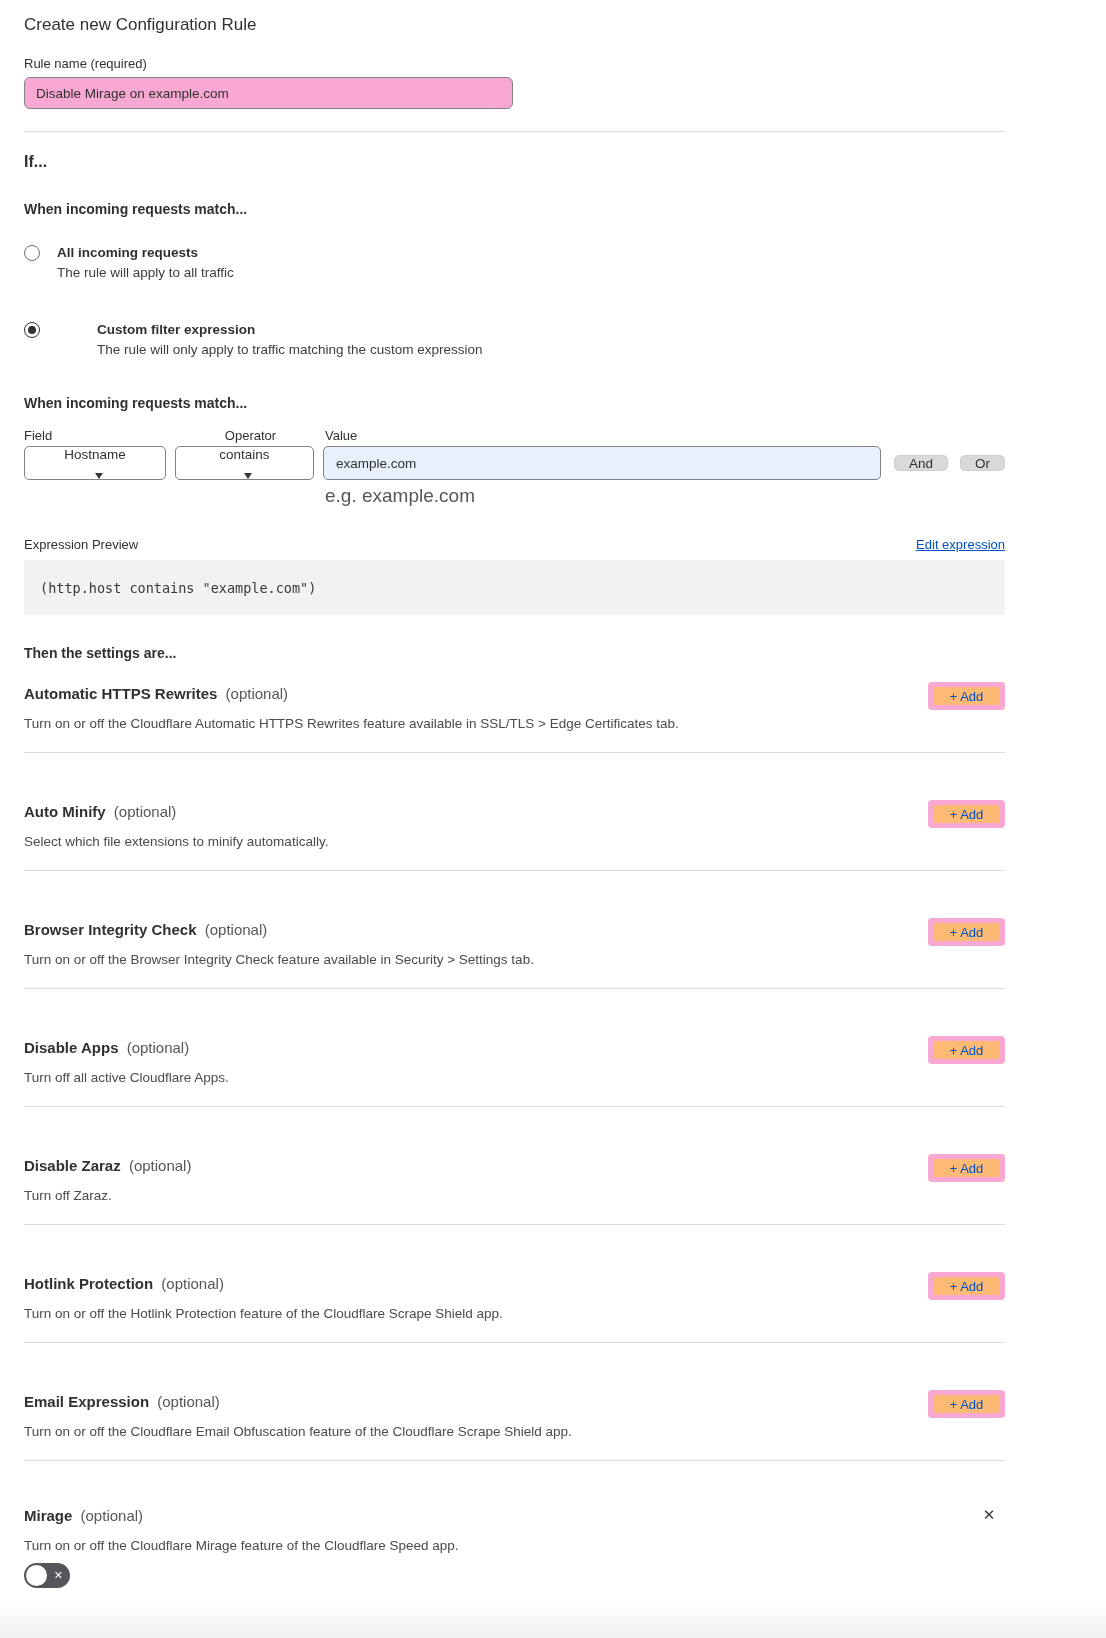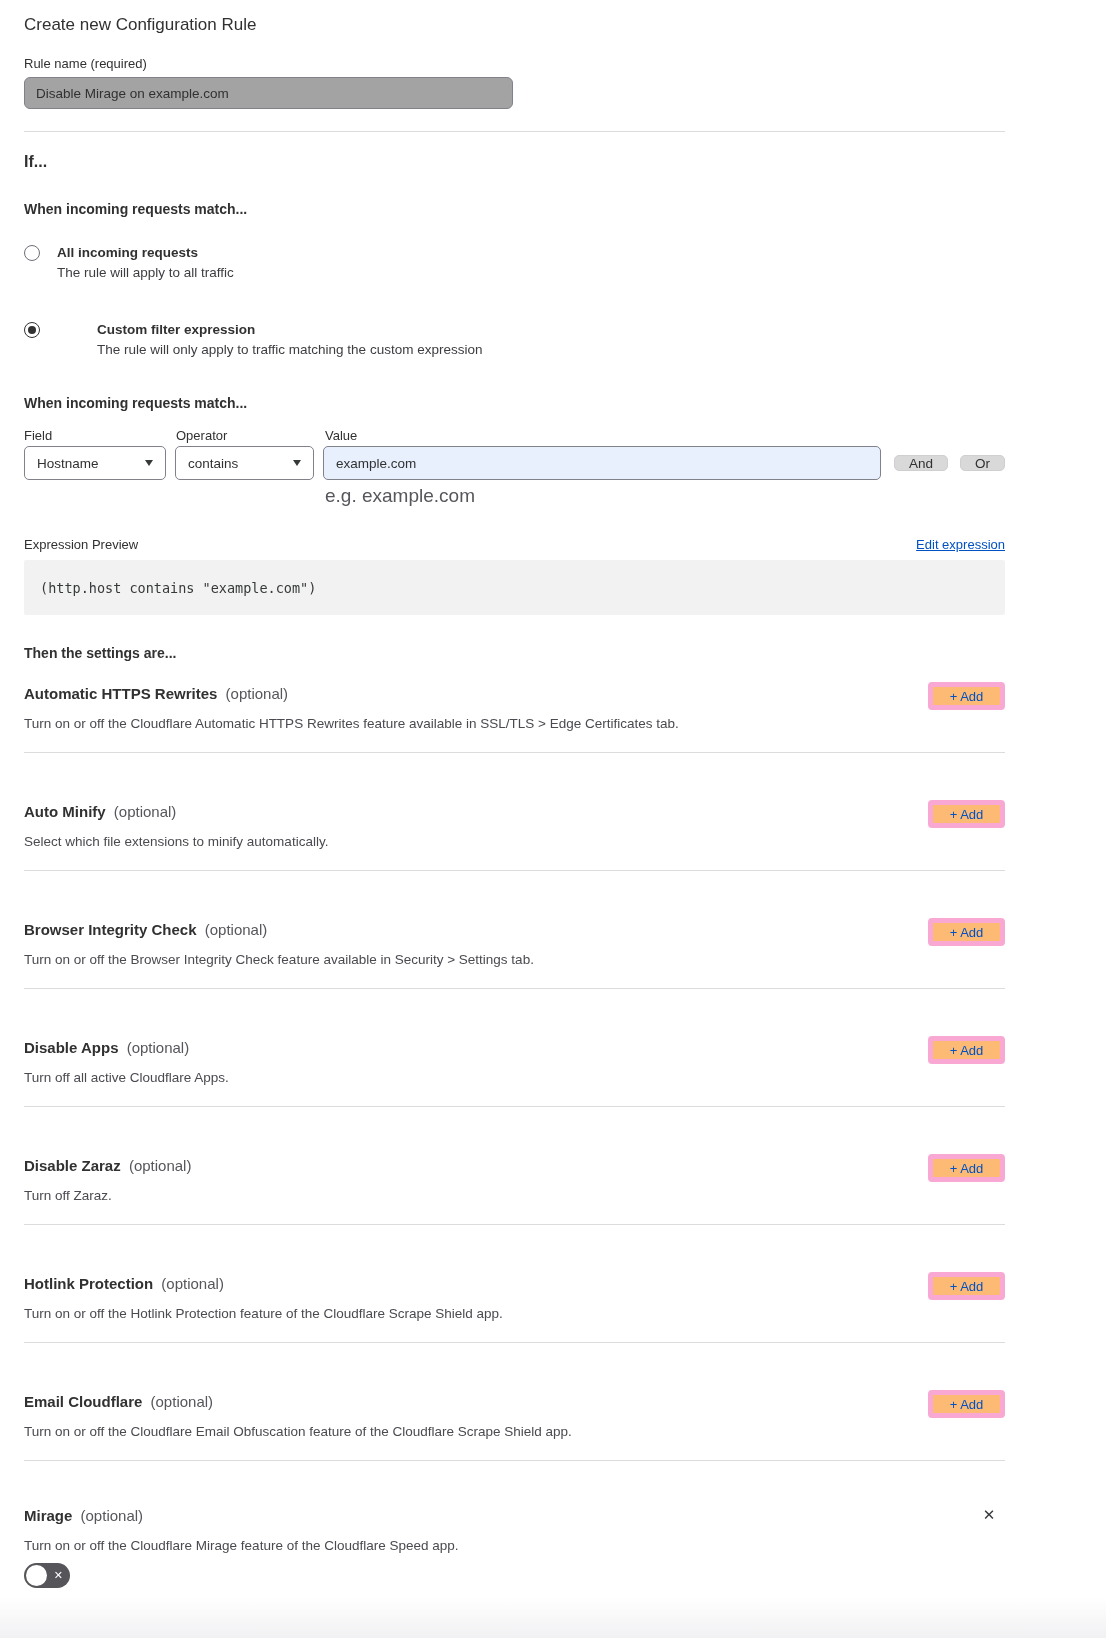--- a/index.html
+++ b/index.html
@@ -10,21 +10,21 @@
     -webkit-font-smoothing:antialiased;
   }
   .container { width:981px; margin-left:24px; padding-top:14px; position:relative; }
 
   h1.page-title { font-size:17px; font-weight:normal; line-height:22px; color:#313131; }
 
   .field-label { display:block; font-size:13px; color:#313131; margin-top:20px; line-height:16px; }
   .text-input {
     display:block; margin-top:5px; width:489px; height:32px;
     border:1px solid #81818a; border-radius:6px; padding:0 11px;
-    font-size:13.5px; color:#313131; background:#a3a3a3; outline:none;
+    font-size:13.5px; color:#313131; background:#f9a8d4; outline:none;
     font-family:"Liberation Sans", sans-serif;
   }
   .help-text { font-size:13px; color:#56565c; margin-top:7px; line-height:16px; }
 
   hr.rule { border:none; border-top:1px solid #dcdcdc; margin-top:22px; }
 
   h2.if-heading { font-size:16px; font-weight:bold; margin-top:20px; line-height:20px; }
   h3.match-heading { font-size:14px; font-weight:bold; line-height:18px; }
   .match-1 { margin-top:28px; }
   .match-2 { margin-top:35px; }
@@ -37,26 +37,26 @@
     display:inline-flex; align-items:center; justify-content:center;
   }
   .radio-ctl.checked { border-color:#313131; }
   .radio-ctl.checked::after { content:""; width:8px; height:8px; border-radius:50%; background:#313131; }
   .radio-text { margin-left:17px; }
   .radio-label { font-size:13.5px; font-weight:bold; line-height:18px; color:#313131; }
   .radio-desc { font-size:13.5px; color:#3d3d42; line-height:18px; margin-top:2px; }
 
   .builder-labels { display:flex; margin-top:16px; font-size:13px; line-height:16px; color:#313131; }
   .lbl-field { width:152px; }
-  .lbl-operator { width:149px; }
+  .lbl-operator { width:149px;text-align:center; }
   .builder-row { display:flex; margin-top:2px; align-items:center; }
   .select-box {
     height:34px; border:1px solid #81818a; border-radius:5px; background:#fff;
     display:flex; align-items:center; justify-content:space-between;
-    padding:0 12px; font-size:13.5px; color:#313131; cursor:pointer;
+    padding:0 12px; font-size:13.5px; color:#313131; cursor:pointer;flex-direction:column;
   }
   .select-field { width:143px; margin-right:9px; }
   .select-operator { width:140px; margin-right:9px; }
   .caret { width:0; height:0; border-left:4.5px solid transparent; border-right:4.5px solid transparent; border-top:6px solid #36393a; margin-left:8px; }
   .value-input {
     width:563px; height:34px; border:1px solid #81818a; border-radius:5px;
     background:#e8f0fe; padding:0 12px; font-size:13.5px; color:#313131; outline:none;
     font-family:"Liberation Sans", sans-serif;
   }
   .conj-btn {
@@ -221,21 +221,21 @@
     <div class="setting-title">
       <span class="t">Hotlink Protection</span>
       <span class="opt">(optional)</span>
     </div>
     <button class="add-btn">+ Add</button>
     <p class="setting-desc">Turn on or off the Hotlink Protection feature of the Cloudflare Scrape Shield app.</p>
   </section>
 
   <section class="setting">
     <div class="setting-title">
-      <span class="t">Email Cloudflare</span>
+      <span class="t">Email Expression</span>
       <span class="opt">(optional)</span>
     </div>
     <button class="add-btn">+ Add</button>
     <p class="setting-desc">Turn on or off the Cloudflare Email Obfuscation feature of the Cloudflare Scrape Shield app.</p>
   </section>
 
   <section class="mirage">
     <div class="setting-title">
       <span class="t">Mirage</span>
       <span class="opt">(optional)</span>

